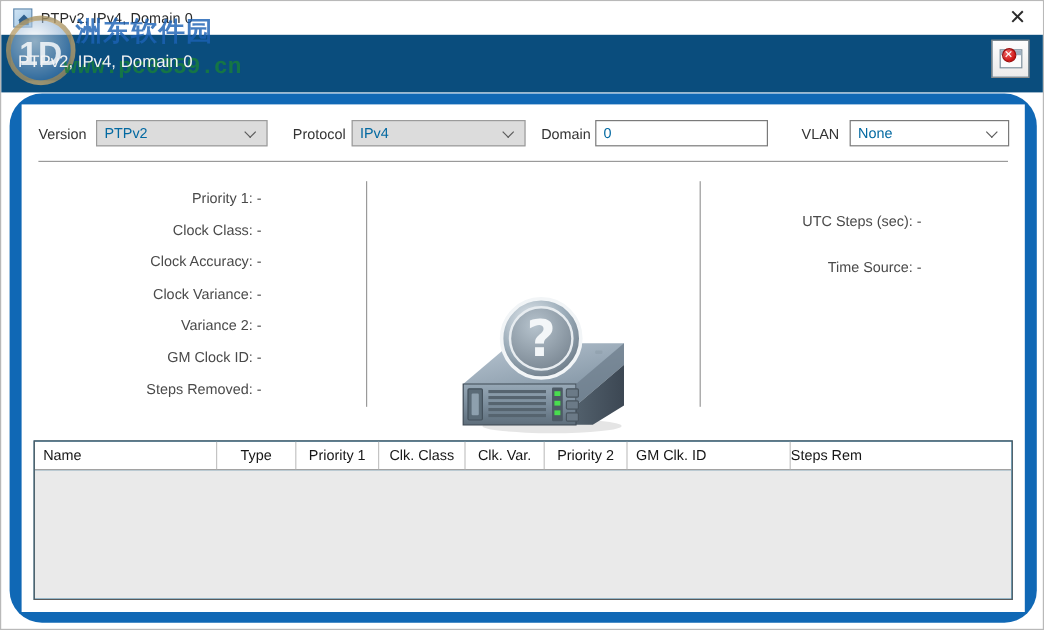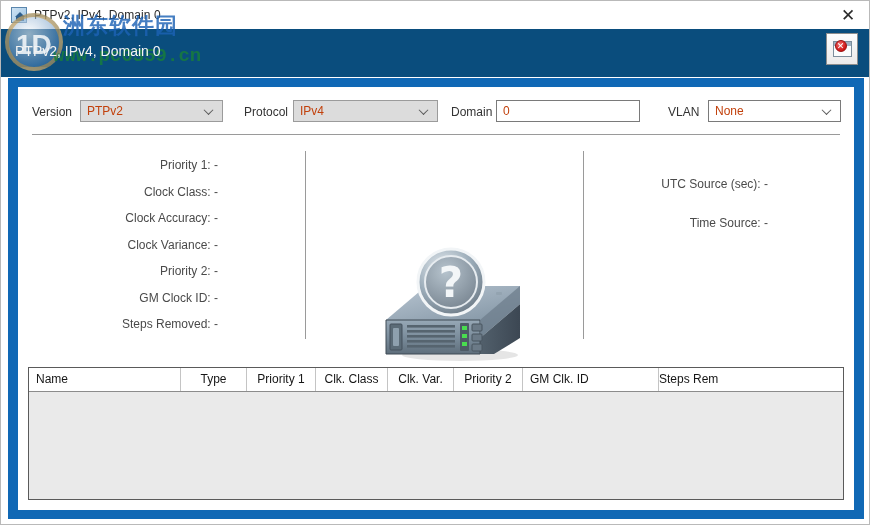--- a/index.html
+++ b/index.html
@@ -178,20 +178,21 @@
     font-family: Liberation Mono, monospace;
   }
 
   
   .blue-frame {
     position: absolute;
     left: 7px; top: 77px;
     width: 856px; height: 441px;
     background: #1068b5;
     box-sizing: border-box;
+    border-radius: 27px;
   }
   .white-panel {
     position: absolute;
     left: 10px; top: 9px;
     width: 836px; height: 423px;
     background: #ffffff;
     box-sizing: border-box;
   }
 
   
@@ -205,21 +206,21 @@
     font-size: 12px;
     color: #333333;
     top: 9px;
   }
   .combo, .textbox {
     position: absolute;
     top: 4px;
     height: 22px;
     box-sizing: border-box;
     font-size: 12px;
-    color: #c2410c;
+    color: #0369a1;
     border: 1px solid #999999;
     display: flex;
     align-items: center;
     padding-left: 6px;
     cursor: default;
   }
   .combo.disabled {
     background: #dcdcdc;
     border-color: #9b9b9b;
   }
@@ -408,27 +409,27 @@
       <div class="info-area">
 
         <div class="vsep" id="vsep1"></div>
         <div class="vsep" id="vsep2"></div>
 
         <div class="left-list">
           <div class="row">Priority 1: -</div>
           <div class="row">Clock Class: -</div>
           <div class="row">Clock Accuracy: -</div>
           <div class="row">Clock Variance: -</div>
-          <div class="row">Priority 2: -</div>
+          <div class="row">Variance 2: -</div>
           <div class="row">GM Clock ID: -</div>
           <div class="row">Steps Removed: -</div>
         </div>
 
         <div class="right-list">
-          <div class="row">UTC Source (sec): -</div>
+          <div class="row">UTC Steps (sec): -</div>
           <div class="row">Time Source: -</div>
         </div>
       </div>
 
       <div class="server-wrap">
         <svg class="server-svg" width="170" height="125" viewBox="0 0 170 125" xmlns="http://www.w3.org/2000/svg">
           <defs>
             <linearGradient id="gTop" x1="0" y1="0" x2="0.6" y2="1">
               <stop offset="0" stop-color="#b9c6d2"></stop>
               <stop offset="1" stop-color="#7d90a0"></stop>

